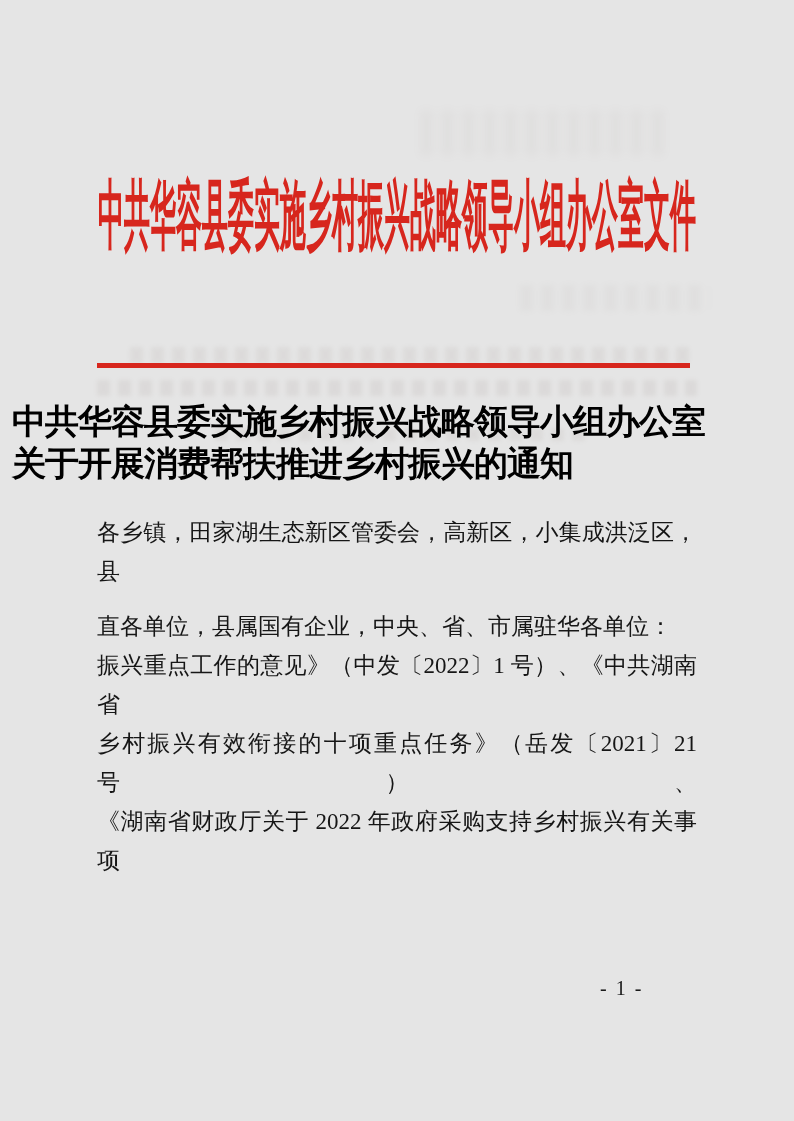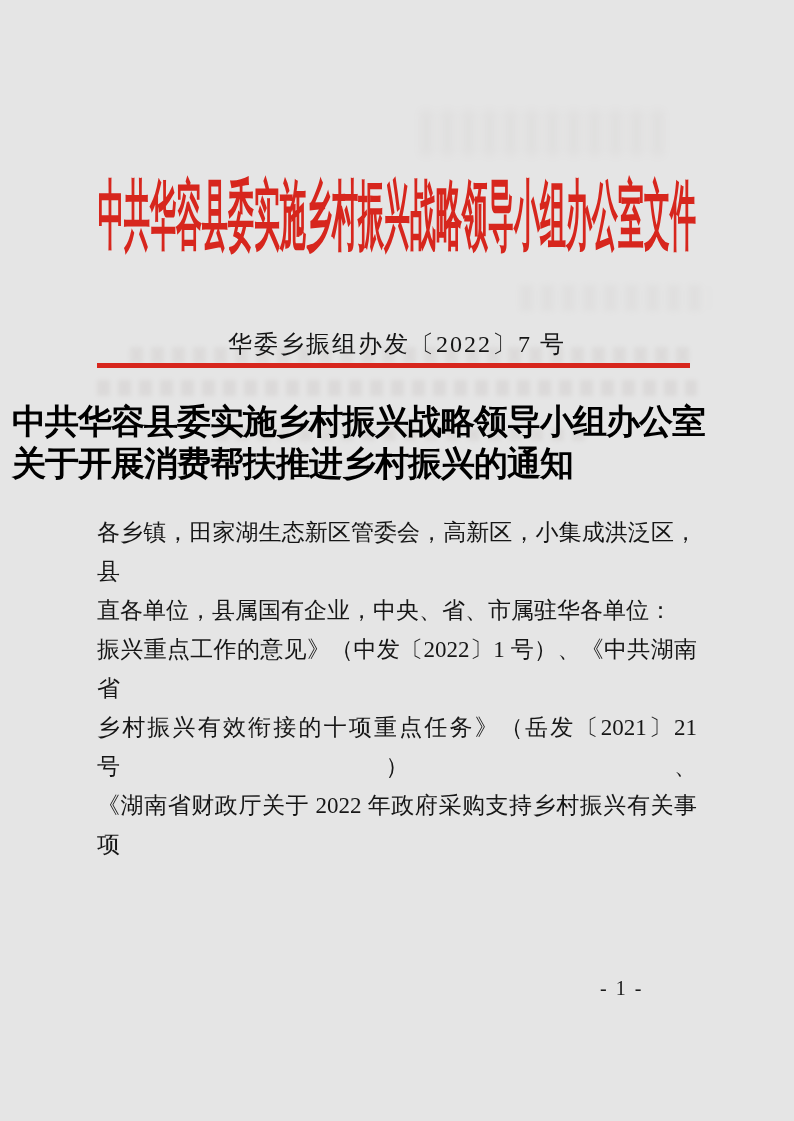--- a/index.html
+++ b/index.html
@@ -72,20 +72,21 @@
     line-height: 39px;
     color: #161616;
   }
   .line {
     text-align: justify;
     text-align-last: justify;
     font-family: Liberation Serif, serif;
   }
   .line.no-just {
     text-align-last: left;
+    margin-top: 16px;
   }
   .line.indent {
     text-indent: 2em;
   }
   .page-num {
     position: absolute;
     top: 977px;
     left: 600px;
     font-size: 20px;
     letter-spacing: 2px;
@@ -113,21 +114,20 @@
 <div class="page">
 
   <div class="ghost g1"></div>
   <div class="ghost g2"></div>
   <div class="ghost g3"></div>
   <div class="ghost g4"></div>
   <div class="ghost g5"></div>
 
   <div class="masthead">中共华容县委实施乡村振兴战略领导小组办公室文件</div>
 
-  <div class="doc-number">华委乡振组办发〔2022〕7 号</div>
 
   <div class="red-rule"></div>
 
   <div class="title">
     <div>中共华容县委实施乡村振兴战略领导小组办公室</div>
     <div>关于开展消费帮扶推进乡村振兴的通知</div>
   </div>
 
   <div class="body-block">
     <div class="line">各乡镇，田家湖生态新区管委会，高新区，小集成洪泛区，县</div>

